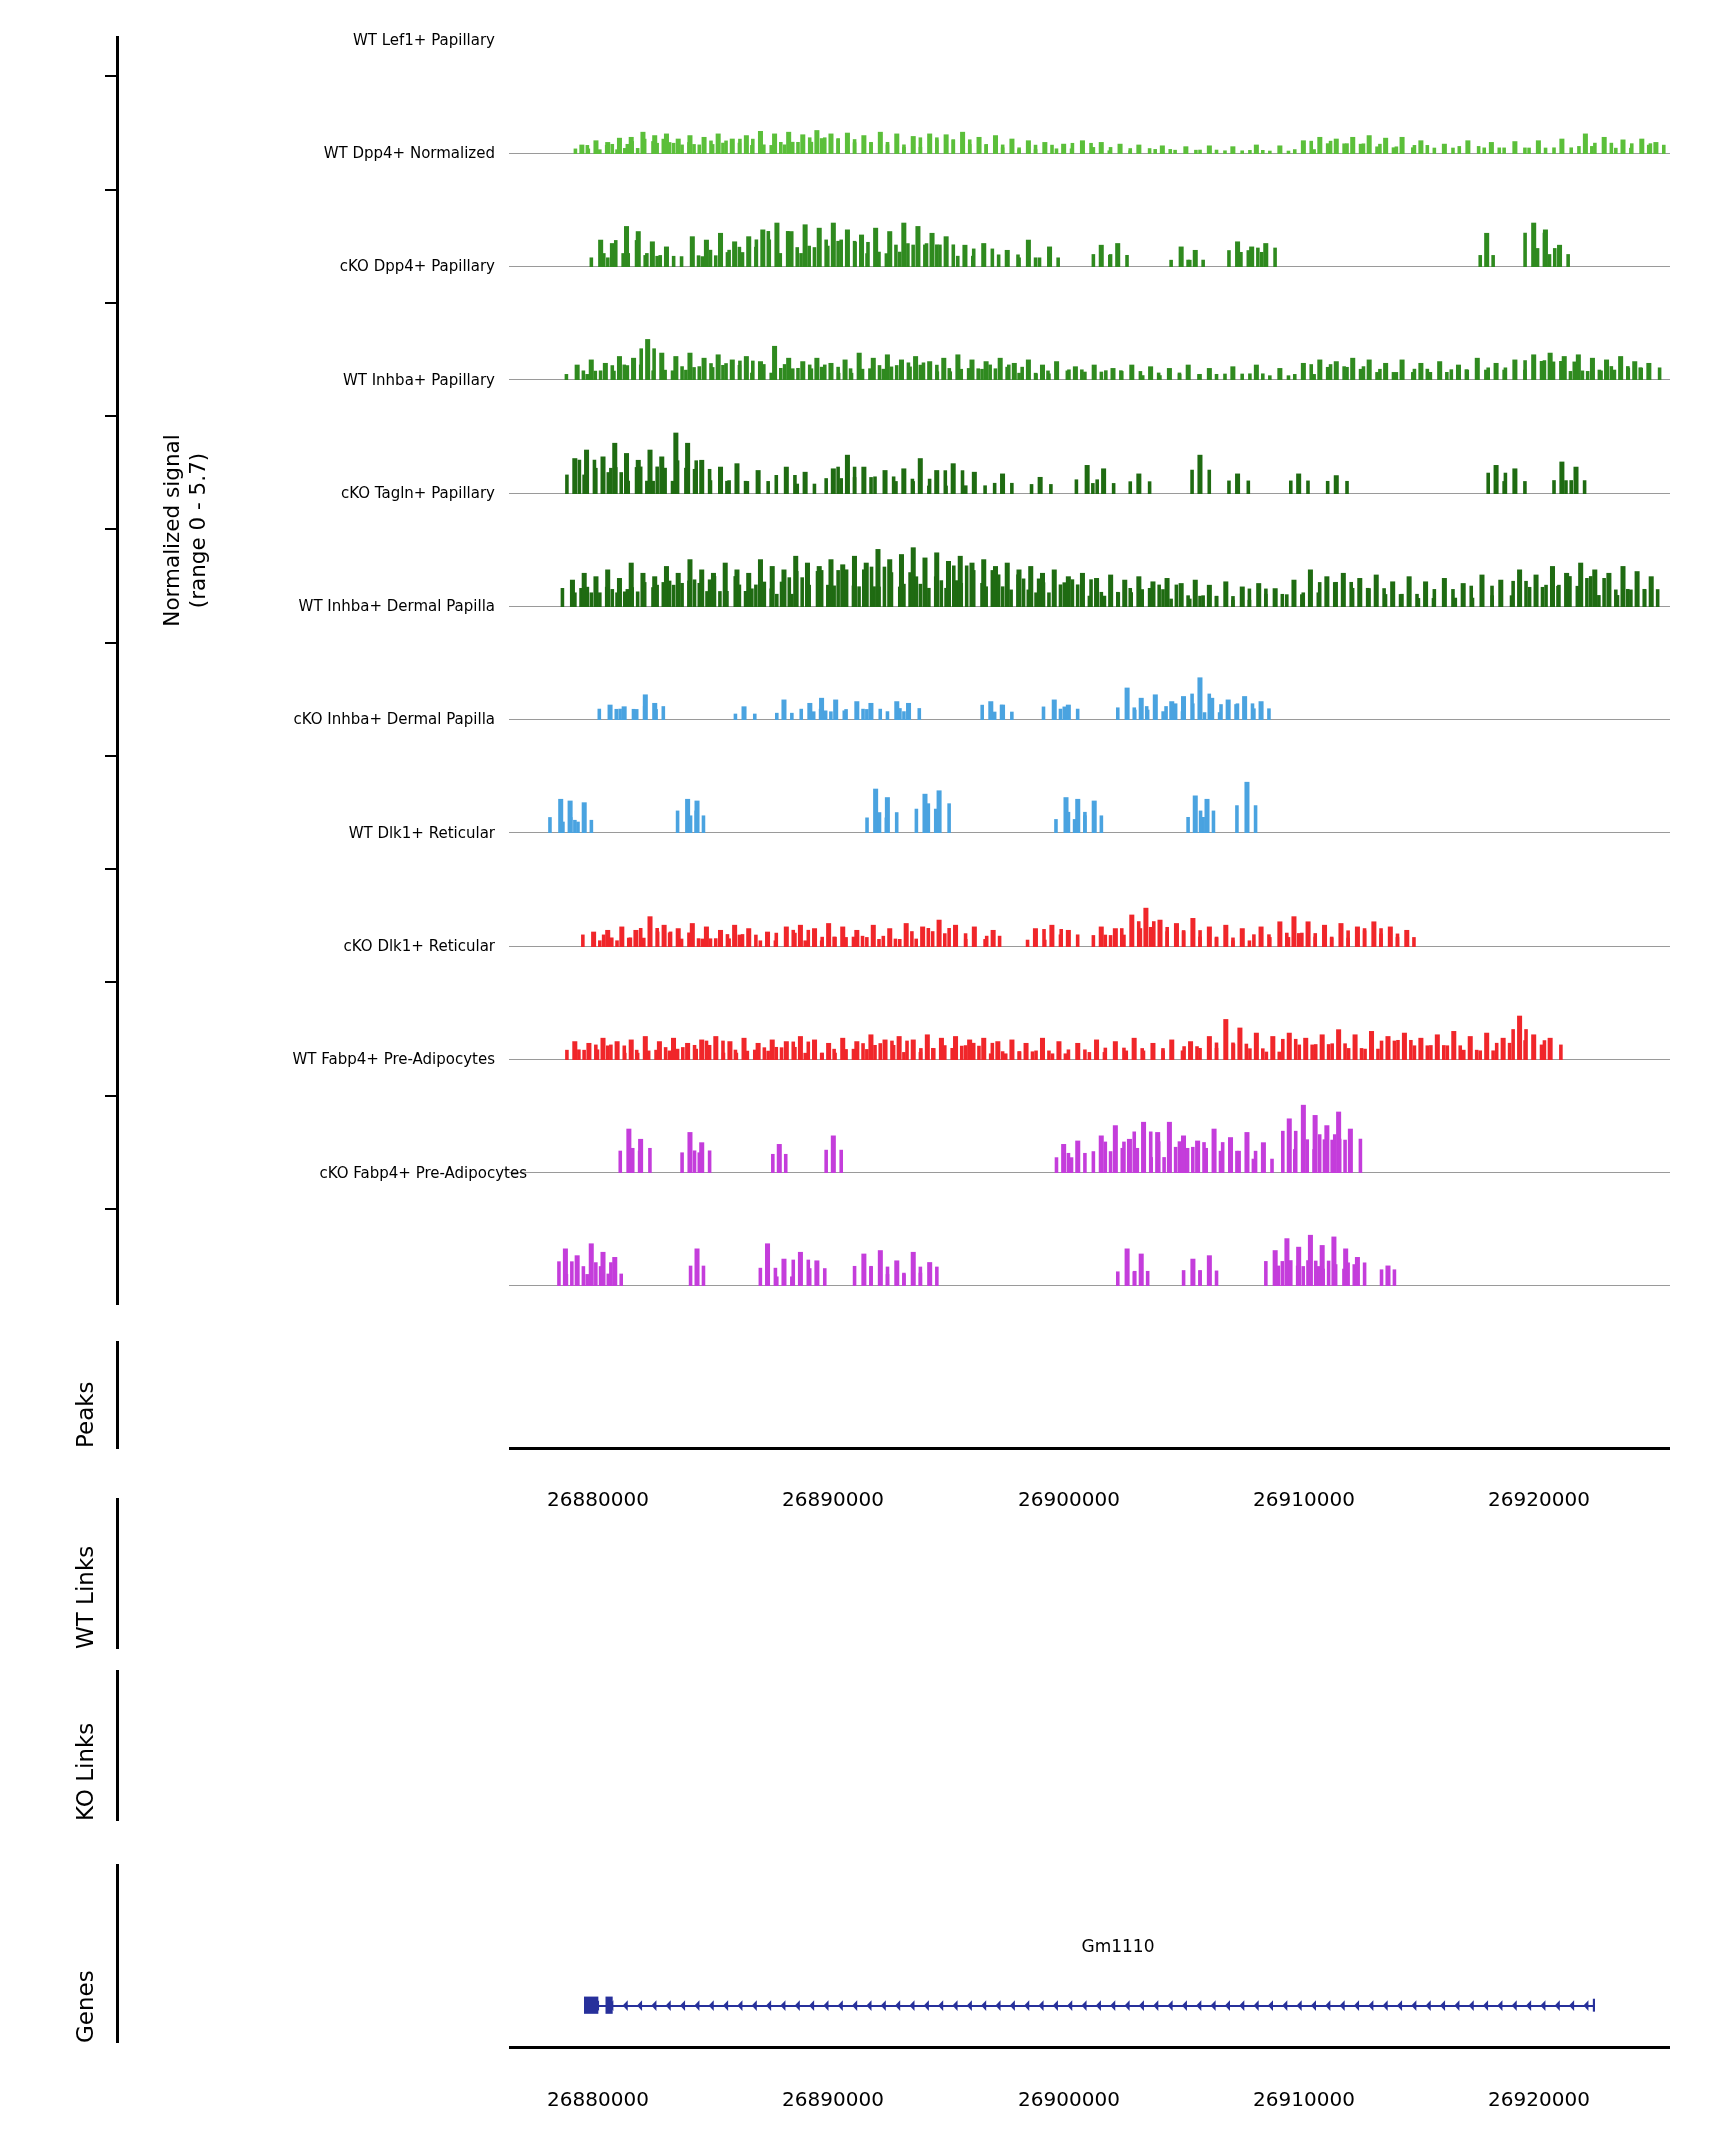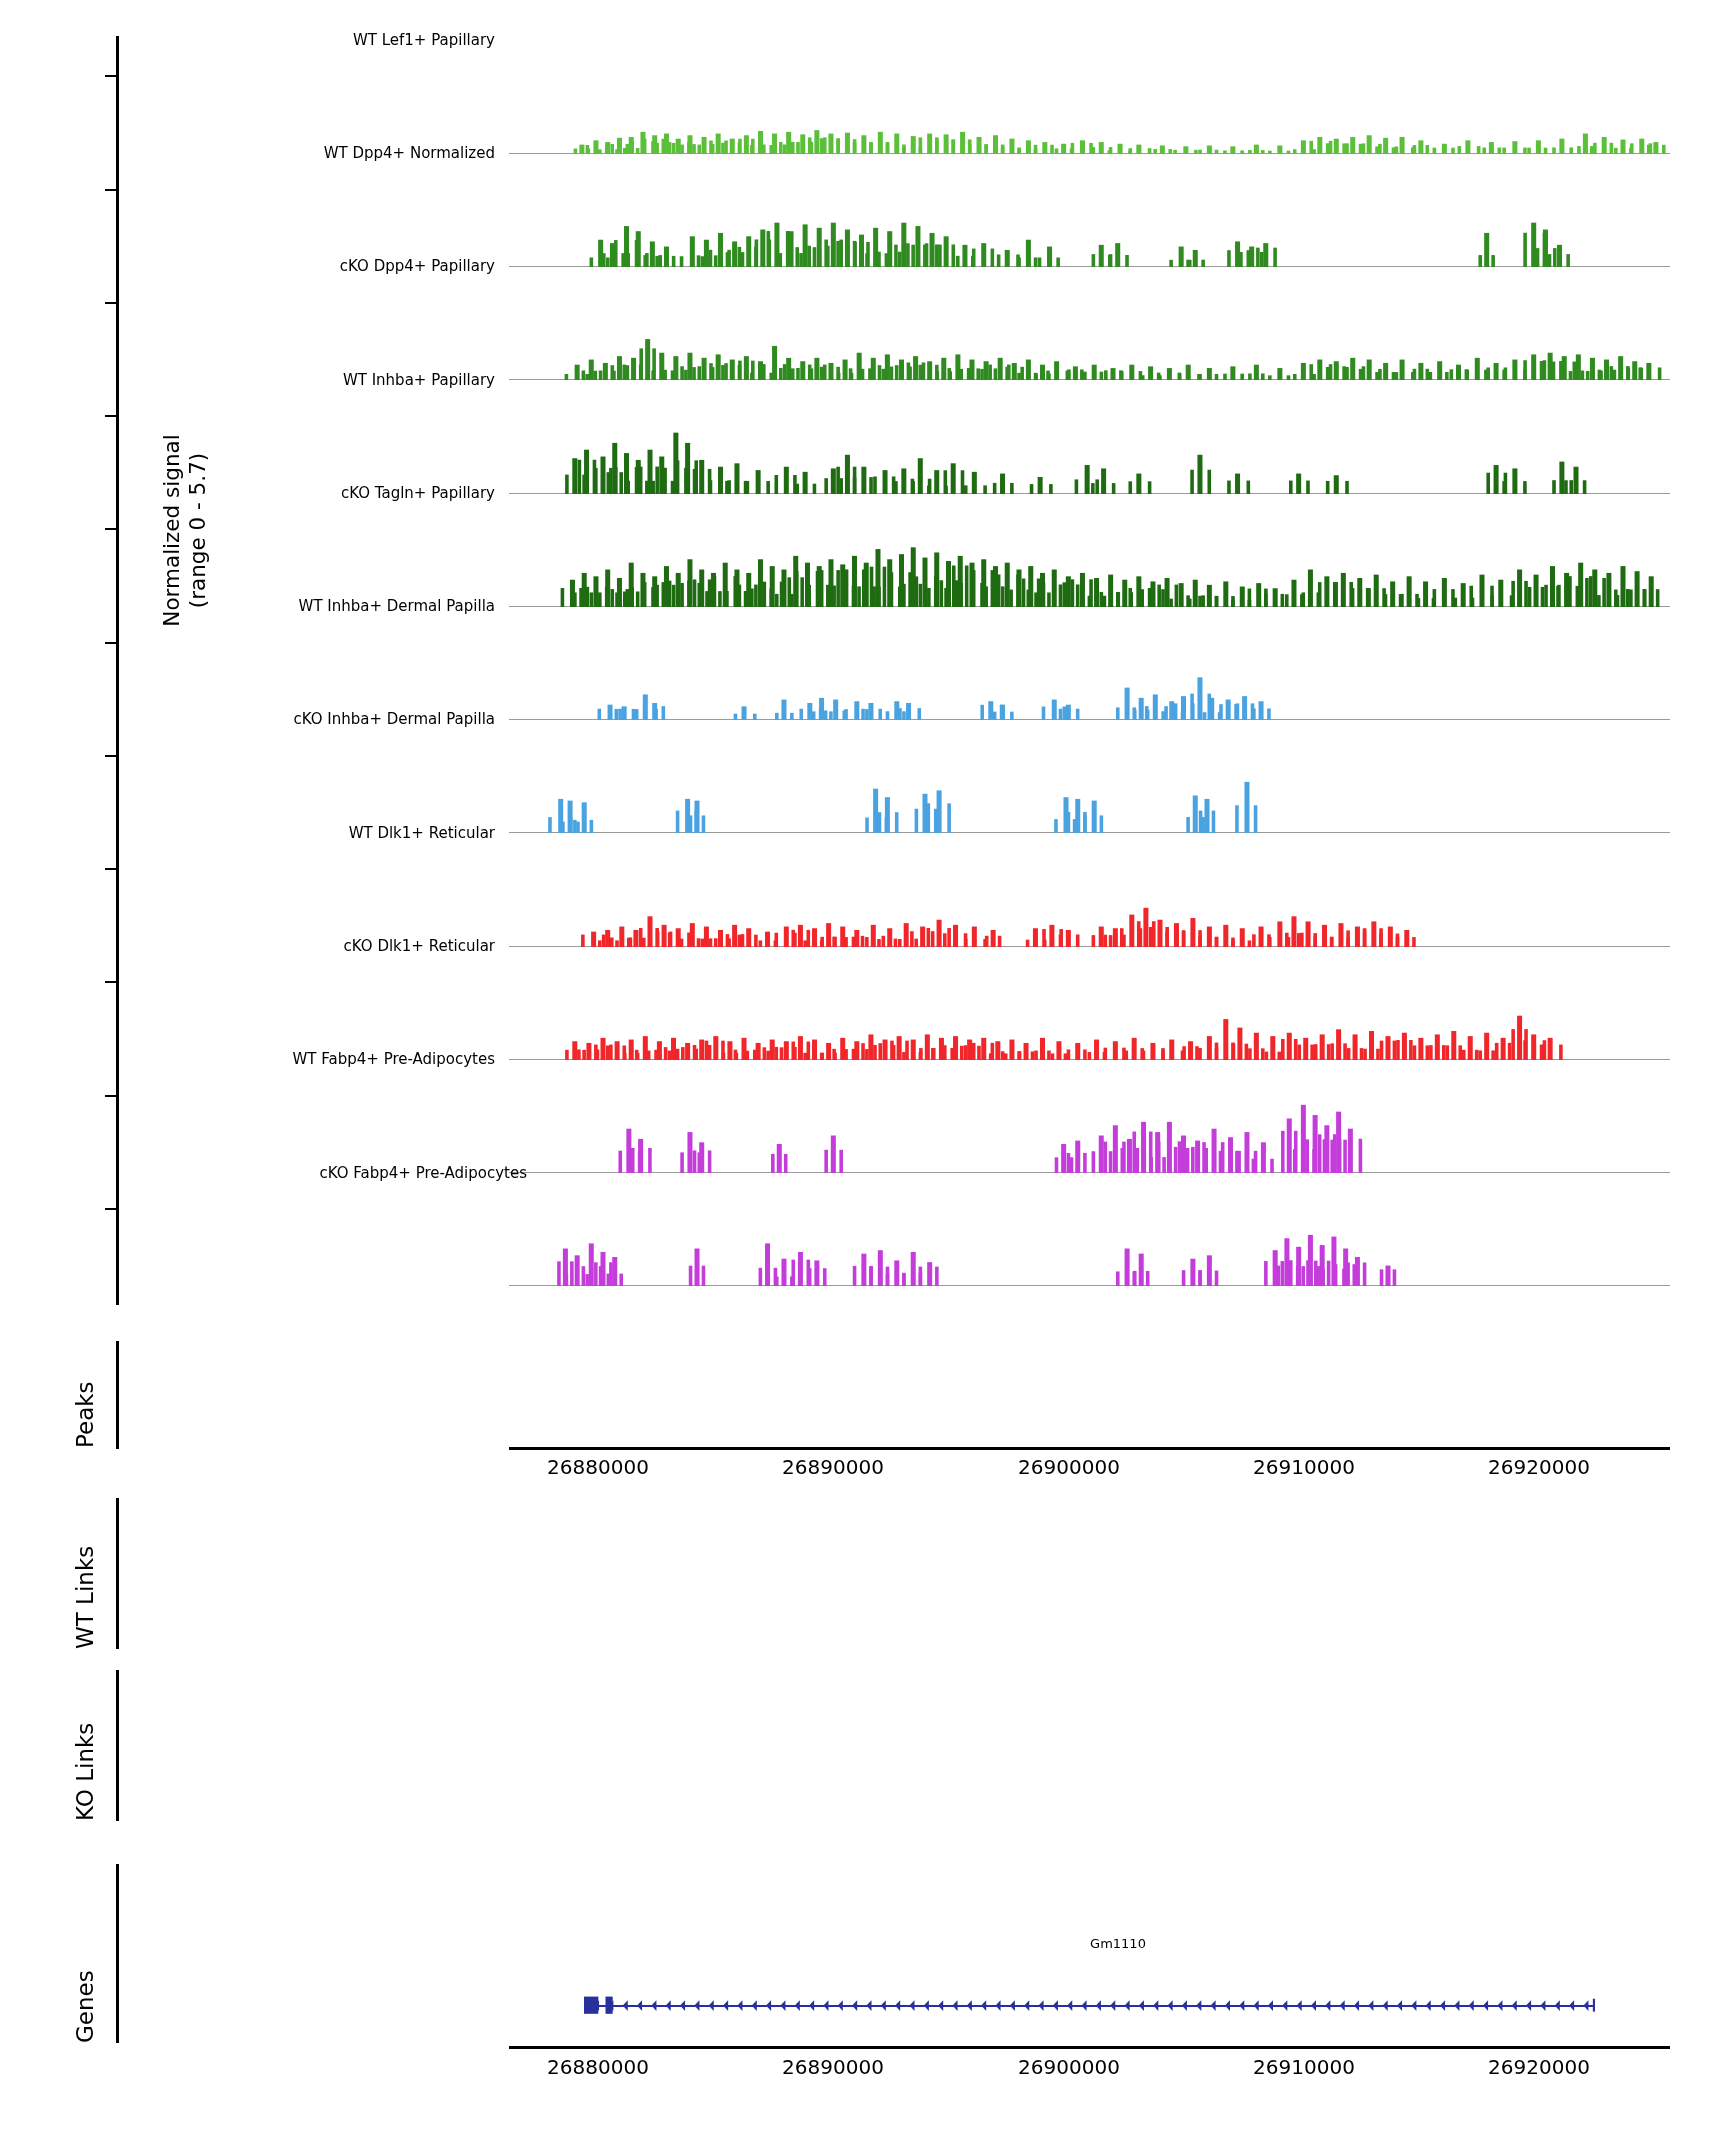--- a/index.html
+++ b/index.html
@@ -110,40 +110,41 @@
     height: 2.9px;
     background: #000;
   }
   .gaxis-ticklabels {
     position: absolute;
     left: 509px;
     width: 1161px;
     height: 29px;
     font-size: 20px;
     color: #000;
+    margin-top: 32px;
   }
   .gaxis-ticklabels span {
     position: absolute;
     transform: translateX(-50%);
     white-space: nowrap;
   }
 
   .xaxis-title {
     position: absolute;
     left: 509px;
     width: 1161px;
     text-align: center;
     font-size: 24.4px;
     color: #000;
   }
 
   
   .gene-name {
     position: absolute;
-    font-size: 13px;
+    font-size: 17px;
     color: #000;
     white-space: nowrap;
     transform: translateX(-50%);
   }
   .gene-body {
     position: absolute;
     height: 24.4px;
   }
   .gene-line {
     position: absolute;

